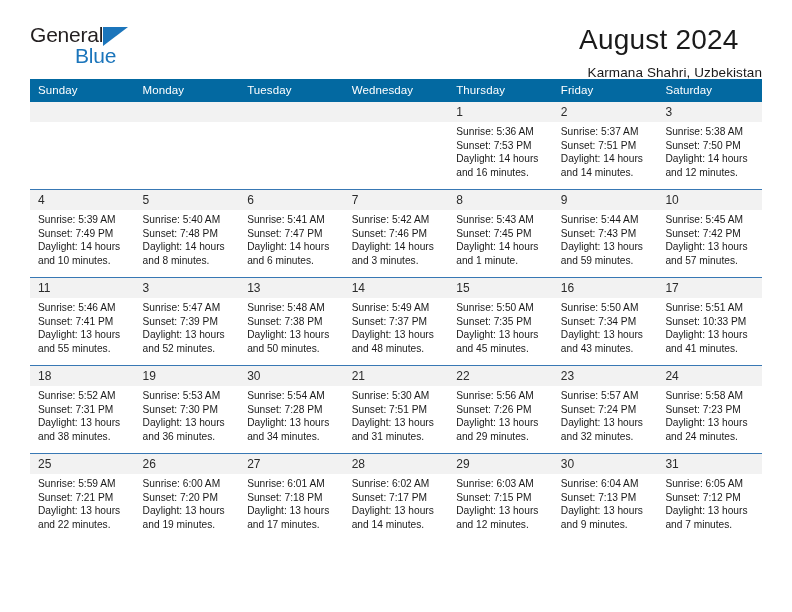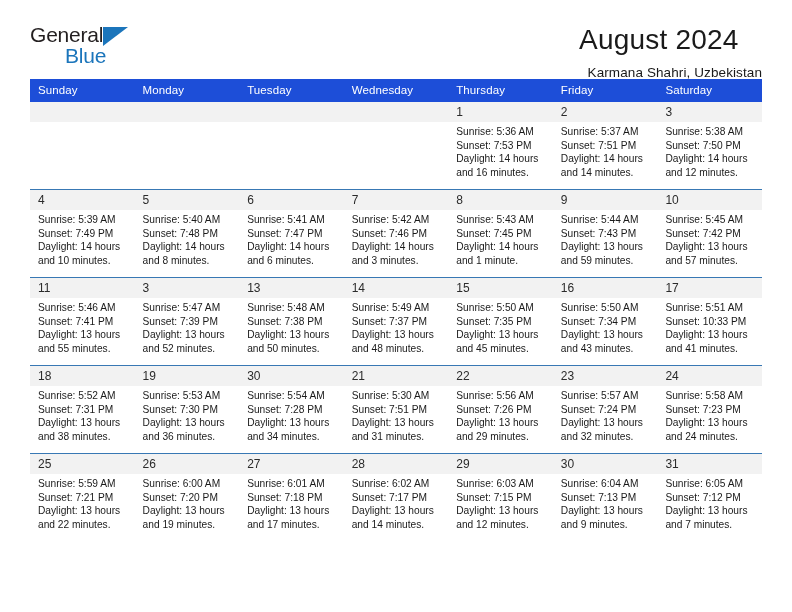--- a/index.html
+++ b/index.html
@@ -37,21 +37,21 @@
     line-height: 1;
   }
   .logo-general {
     font-size: 21px;
     color: #231f20;
     letter-spacing: -0.2px;
     font-family: "Liberation Sans", sans-serif;
   }
   .logo-blue {
     position: absolute;
-    left: 35px;
+    left: 45px;
     top: 21px;
     font-size: 21px;
     color: #1b75bb;
     letter-spacing: -0.2px;
   }
   .logo-tri {
     position: absolute;
     left: 73px;
     top: 3px;
     width: 0;
@@ -79,21 +79,21 @@
   }
 
   
   .calendar {
     width: 732px;
     margin-top: 7px;
     border-collapse: collapse;
     table-layout: fixed;
   }
   .calendar th {
-    background: #1d4ed8;
+    background: #0369a1;
     color: #ffffff;
     font-size: 11.5px;
     font-weight: normal;
     text-align: left;
     padding: 5px 0 6px 8px;
     letter-spacing: 0.1px;
   }
   .calendar td {
     width: 104.57px;
     vertical-align: top;

